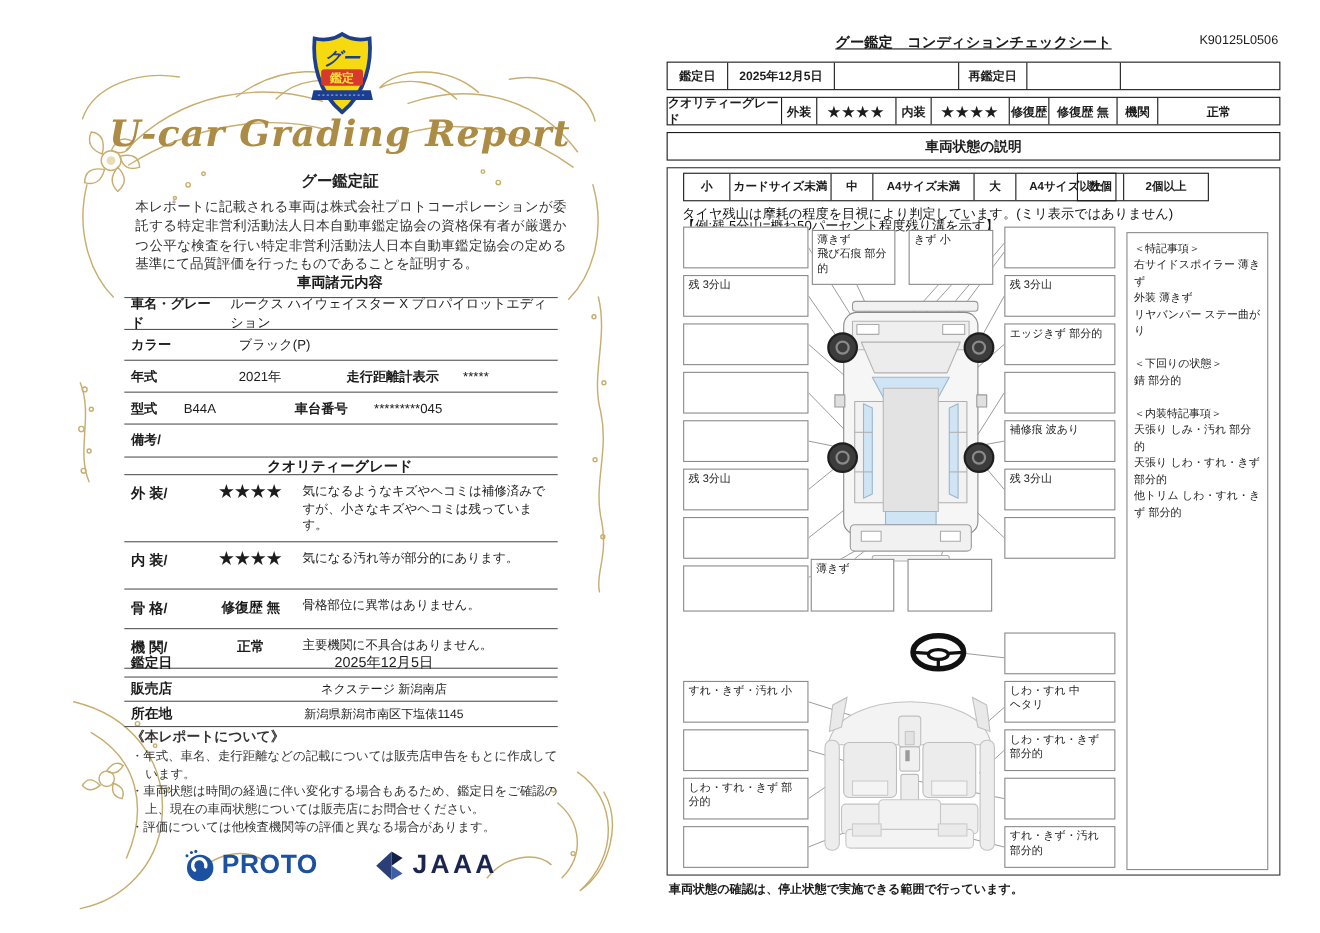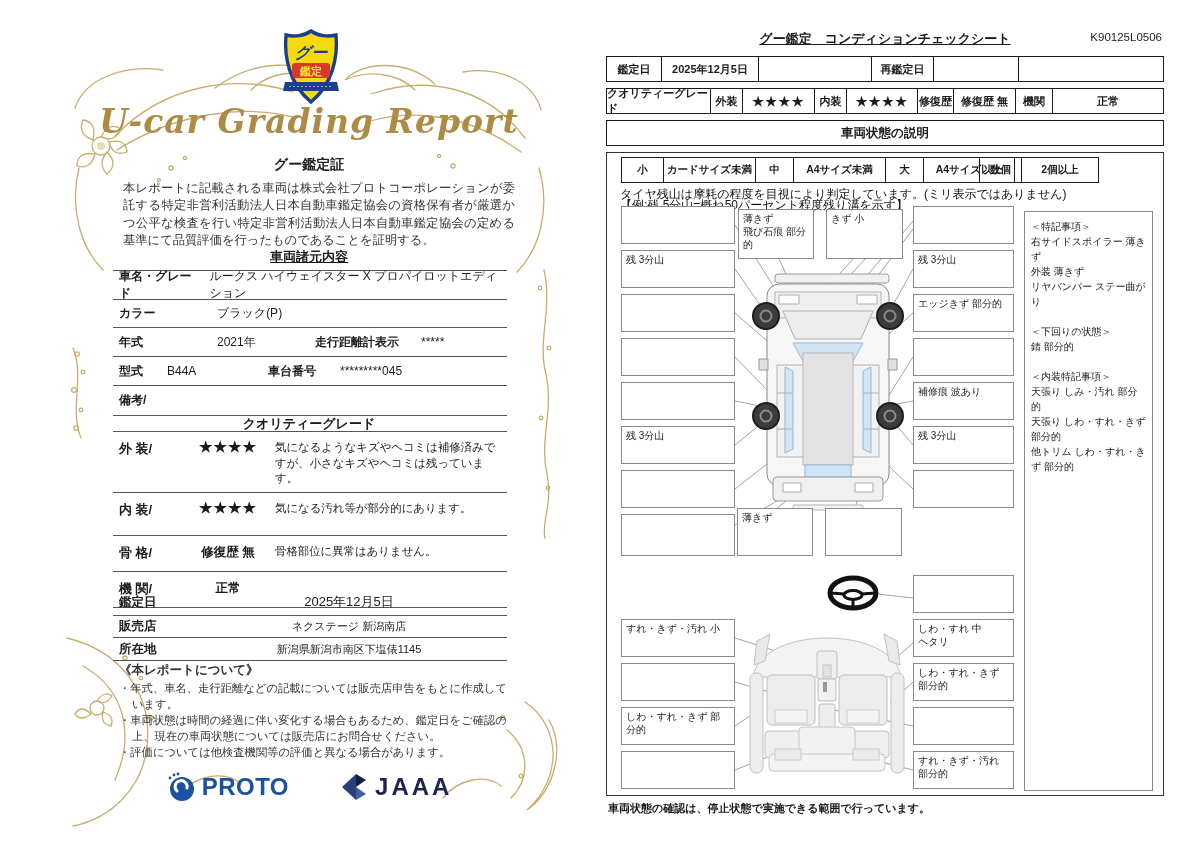--- a/index.html
+++ b/index.html
@@ -144,21 +144,21 @@
       <rect x="11" y="35" width="38" height="15" rx="3" fill="#d8392a"></rect>
       <text x="30" y="46.5" font-size="11" font-weight="bold" fill="#ffe33c" text-anchor="middle">鑑定</text>
       <polygon points="4,54 56,54 58,63 2,63" fill="#1b3e8f"></polygon>
       <line x1="8" y1="58.5" x2="52" y2="58.5" stroke="#8ea4d8" stroke-width="1" stroke-dasharray="2,2"></line>
     </svg>
 
     <div class="lp-title">U-car Grading Report</div>
     <div class="lp-sub">グー鑑定証</div>
     <div class="lp-cert">本レポートに記載される車両は株式会社プロトコーポレーションが委託する特定非営利活動法人日本自動車鑑定協会の資格保有者が厳選かつ公平な検査を行い特定非営利活動法人日本自動車鑑定協会の定める基準にて品質評価を行ったものであることを証明する。</div>
 
-    <div class="lp-h" style="top:230px;text-decoration:underline;">車両諸元内容</div>
+    <div class="lp-h" style="top:230px;">車両諸元内容</div>
 
     <div class="spec">
       <div class="spec-row" style="height:28px;">
         <span class="lab" style="width:92px;">車名・グレード</span>
         <span class="val">ルークス ハイウェイスター X プロパイロットエディション</span>
       </div>
       <div class="spec-row" style="height:27px;">
         <span class="lab" style="width:92px;">カラー</span>
         <span class="val">ブラック(P)</span>
       </div>
@@ -193,20 +193,21 @@
         <span class="gdesc">気になる汚れ等が部分的にあります。</span>
       </div>
       <div class="grow" style="min-height:24px;">
         <span class="glab">骨 格/</span>
         <span class="gval gv-text">修復歴 無</span>
         <span class="gdesc">骨格部位に異常はありません。</span>
       </div>
       <div class="grow" style="min-height:24px;">
         <span class="glab">機 関/</span>
         <span class="gval gv-text">正常</span>
+        <span class="gdesc">主要機関に不具合はありません。</span>
       </div>
     </div>
 
     <div class="inforows">
       <div class="irow" style="height:26px;">
         <span class="ilab">鑑定日</span>
         <span class="ival" style="font-size:13px;">2025年12月5日</span>
       </div>
       <div class="irow" style="height:21px;">
         <span class="ilab">販売店</span>

